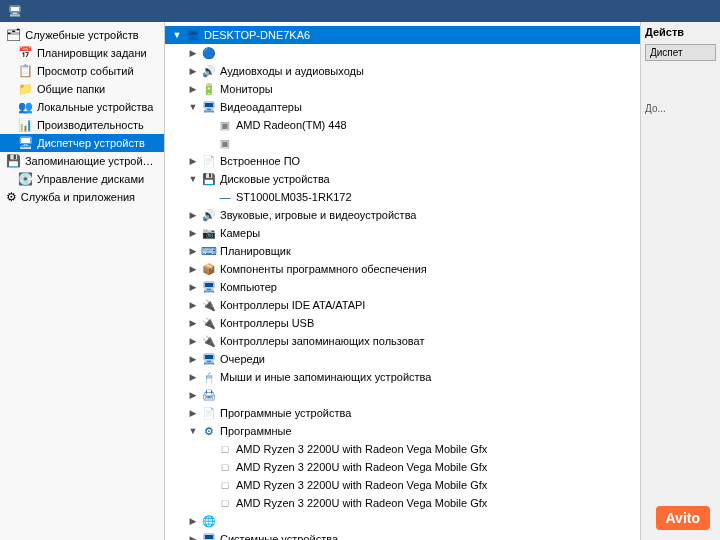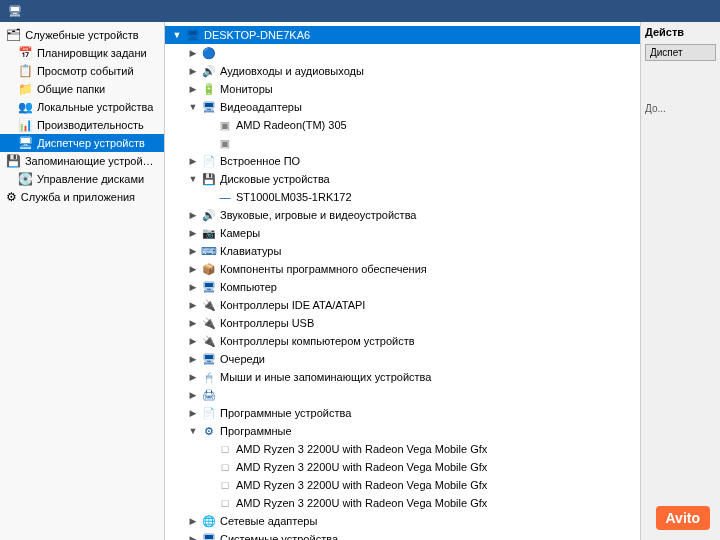--- a/index.html
+++ b/index.html
@@ -242,21 +242,21 @@
     <span class="text">Мониторы</span>
   </div>
           <div class="tree-item" style="padding-left: 20px;">
     <span class="expander">▼</span>
     <span class="icon" style="color:#0050a0">🖥</span>
     <span class="text">Видеоадаптеры</span>
   </div>
           <div class="tree-item" style="padding-left: 36px;">
     <span class="expander"></span>
     <span class="icon" style="color:#808080">▣</span>
-    <span class="text">AMD Radeon(TM) 305</span>
+    <span class="text">AMD Radeon(TM) 448</span>
   </div>
           <div class="tree-item" style="padding-left: 36px;">
     <span class="expander"></span>
     <span class="icon" style="color:#808080">▣</span>
   </div>
           <div class="tree-item" style="padding-left: 20px;">
     <span class="expander">▶</span>
     <span class="icon" style="color:#0050a0">📄</span>
     <span class="text">Встроенное ПО</span>
   </div>
@@ -276,21 +276,21 @@
     <span class="text">Звуковые, игровые и видеоустройства</span>
   </div>
           <div class="tree-item" style="padding-left: 20px;">
     <span class="expander">▶</span>
     <span class="icon" style="color:#0050a0">📷</span>
     <span class="text">Камеры</span>
   </div>
           <div class="tree-item" style="padding-left: 20px;">
     <span class="expander">▶</span>
     <span class="icon" style="color:#0050a0">⌨</span>
-    <span class="text">Клавиатуры</span>
+    <span class="text">Планировщик</span>
   </div>
           <div class="tree-item" style="padding-left: 20px;">
     <span class="expander">▶</span>
     <span class="icon" style="color:#0050a0">📦</span>
     <span class="text">Компоненты программного обеспечения</span>
   </div>
           <div class="tree-item" style="padding-left: 20px;">
     <span class="expander">▶</span>
     <span class="icon" style="color:#0050a0">🖥</span>
     <span class="text">Компьютер</span>
@@ -301,21 +301,21 @@
     <span class="text">Контроллеры IDE ATA/ATAPI</span>
   </div>
           <div class="tree-item" style="padding-left: 20px;">
     <span class="expander">▶</span>
     <span class="icon" style="color:#0050a0">🔌</span>
     <span class="text">Контроллеры USB</span>
   </div>
           <div class="tree-item" style="padding-left: 20px;">
     <span class="expander">▶</span>
     <span class="icon" style="color:#0050a0">🔌</span>
-    <span class="text">Контроллеры компьютером устройств</span>
+    <span class="text">Контроллеры запоминающих пользоват</span>
   </div>
           <div class="tree-item" style="padding-left: 20px;">
     <span class="expander">▶</span>
     <span class="icon" style="color:#0050a0">🖥</span>
     <span class="text">Очереди</span>
   </div>
           <div class="tree-item" style="padding-left: 20px;">
     <span class="expander">▶</span>
     <span class="icon" style="color:#0050a0">🖱</span>
     <span class="text">Мыши и иные запоминающих устройства</span>
@@ -350,21 +350,20 @@
     <span class="text">AMD Ryzen 3 2200U with Radeon Vega Mobile Gfx</span>
   </div>
           <div class="tree-item" style="padding-left: 36px;">
     <span class="expander"></span>
     <span class="icon" style="color:#808080">□</span>
     <span class="text">AMD Ryzen 3 2200U with Radeon Vega Mobile Gfx</span>
   </div>
           <div class="tree-item" style="padding-left: 20px;">
     <span class="expander">▶</span>
     <span class="icon" style="color:#0050a0">🌐</span>
-    <span class="text">Сетевые адаптеры</span>
   </div>
           <div class="tree-item" style="padding-left: 20px;">
     <span class="expander">▶</span>
     <span class="icon" style="color:#0050a0">🖥</span>
     <span class="text">Системные устройства</span>
   </div>
         </div>
     </div>
 
     <div class="right-panel">

